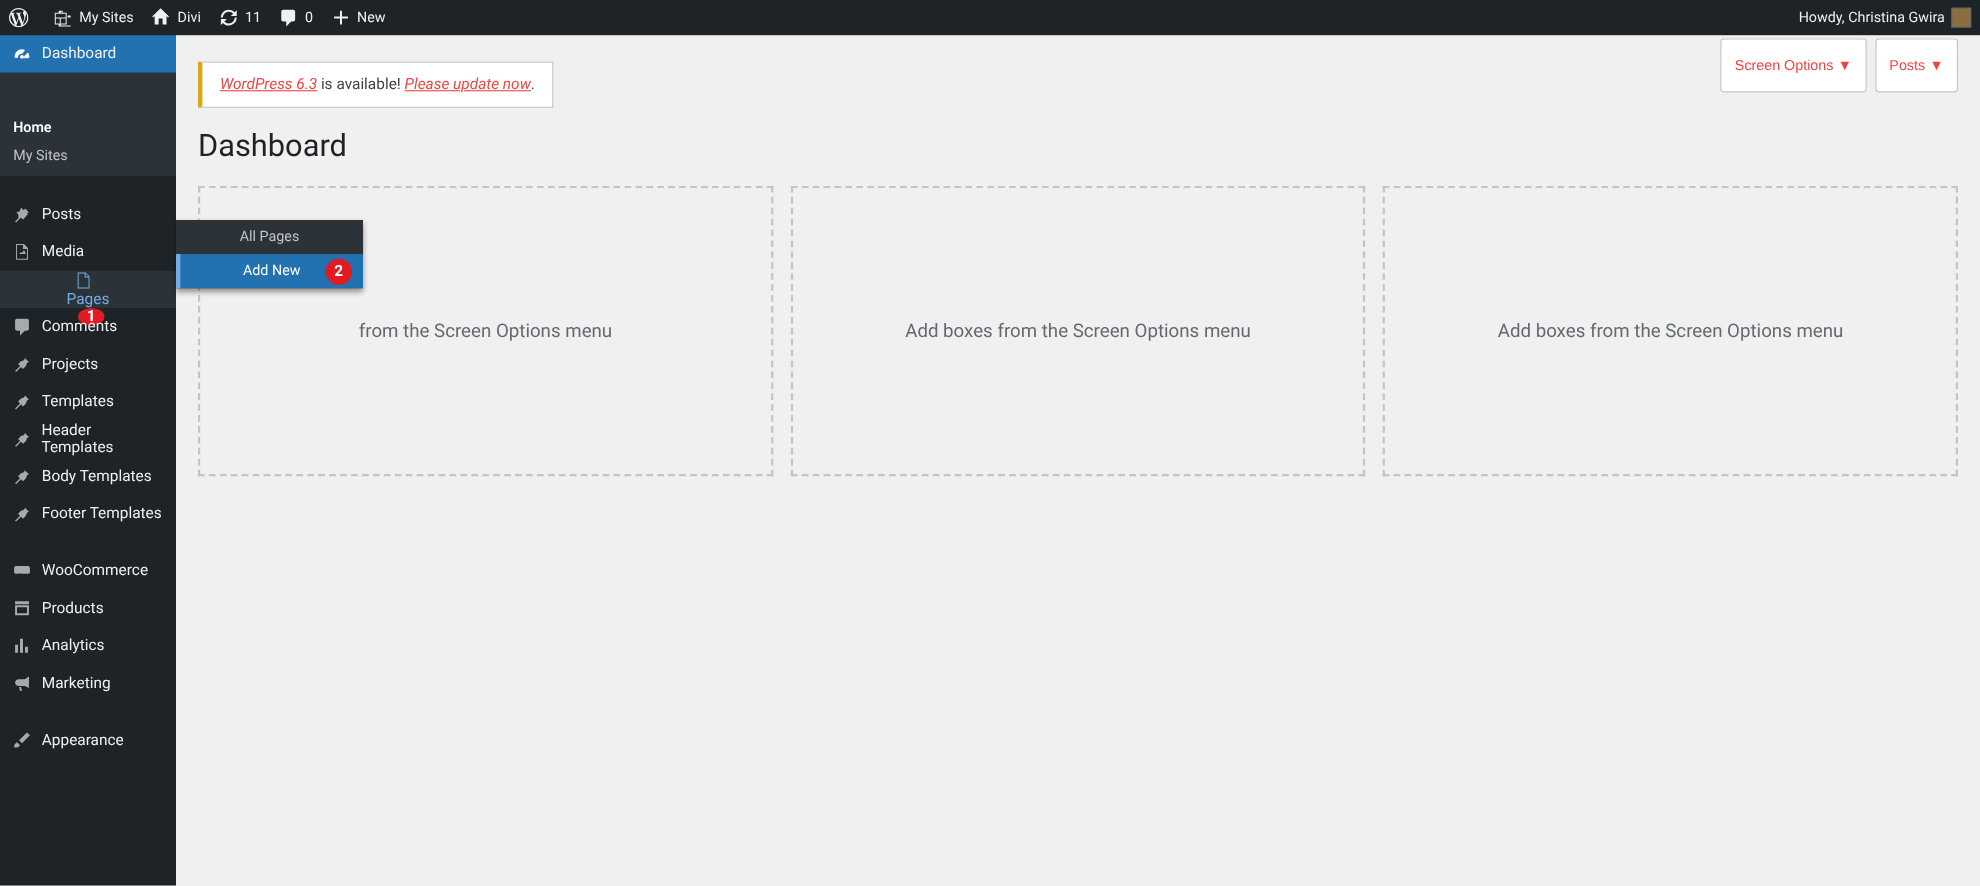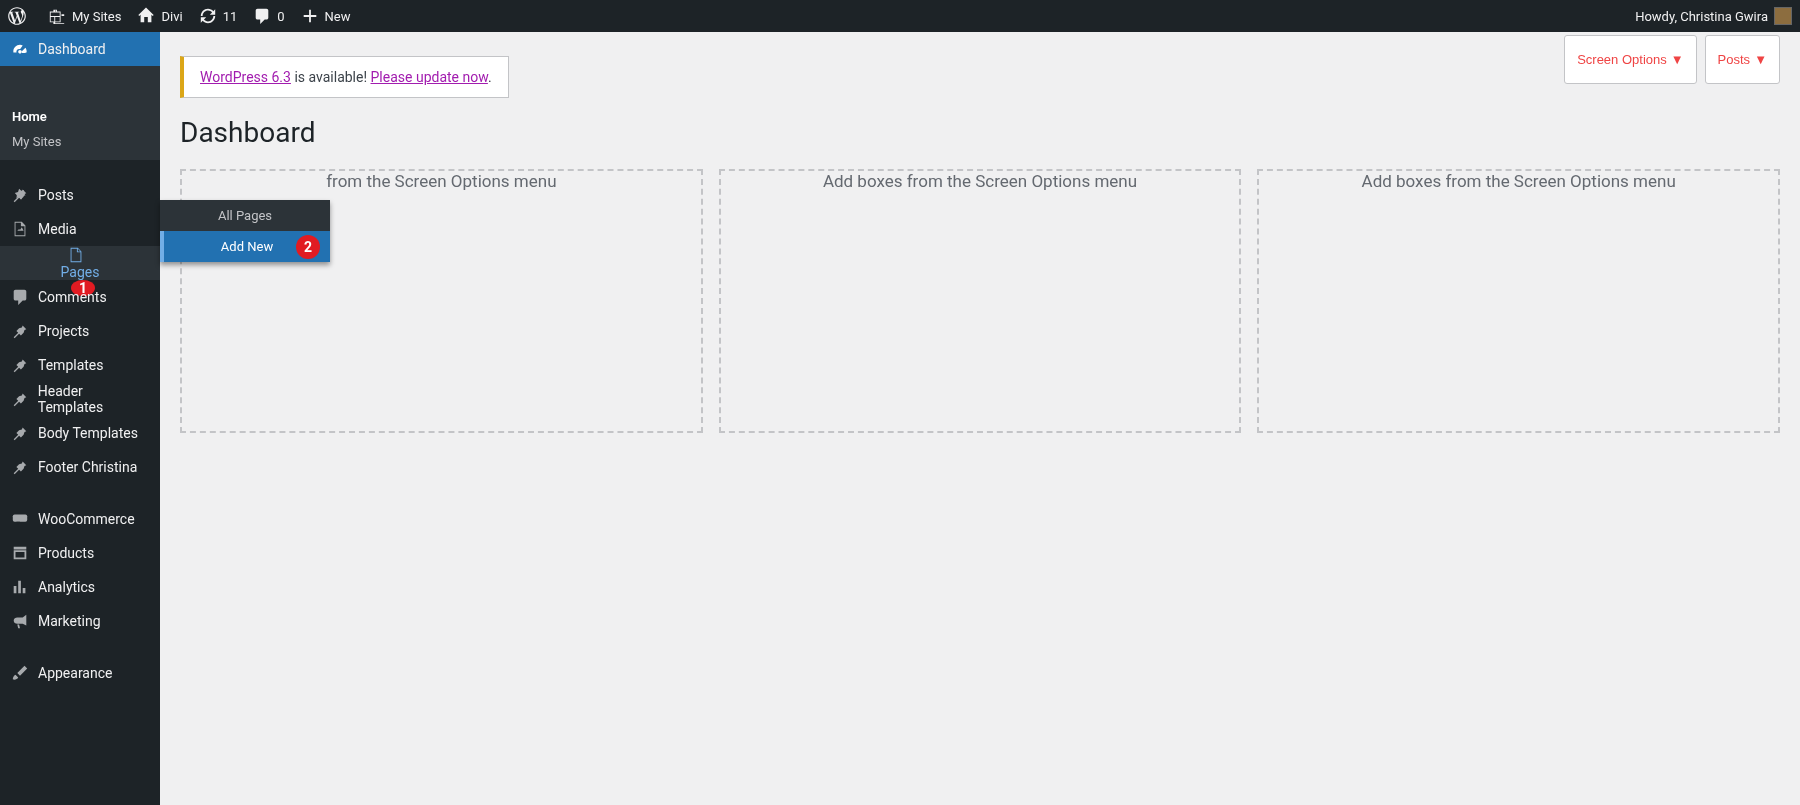--- a/index.html
+++ b/index.html
@@ -35,26 +35,26 @@
   
   .badge { display:inline-flex; align-items:center; justify-content:center; width:24px; height:24px; border-radius:50%; background:#e11b22; color:#fff; font-weight:700; font-size:14px; margin-left:6px; }
   .flyout .badge { position:absolute; right:10px; top:50%; transform:translateY(-50%); }
 
   
   .content { position:absolute; top:32px; left:160px; right:0; bottom:0; padding:0 20px 20px; }
   .top-controls { position:absolute; top:3px; right:20px; display:flex; gap:8px; }
   .screen-btn { background:#fff; border:1px solid #c3c4c7; border-radius:3px; padding:16px 12px; font-size:13px; color:#ef4444; cursor:pointer; display:flex; align-items:center; gap:4px; }
 
   .notice { margin-top:24px; background:#fff; border:1px solid #c3c4c7; border-left:4px solid #dba617; padding:12px 16px; display:inline-block; font-size:14px; color:#3c434a; }
-  .notice a { color:#a21caf; text-decoration:underline; }
+  .notice a { color:#ef4444; text-decoration:underline;font-style:italic; }
 
   h1.page-title { font-size:28px; font-weight:400; color:#1d2327; margin:18px 0 20px; }
 
   .widgets { display:flex; gap:16px; }
-  .widget-col { flex:1; min-height:264px; border:2px dashed #c3c4c7; display:flex; justify-content:center; color:#646970; font-size:17px; }
+  .widget-col { flex:1; min-height:264px; border:2px dashed #c3c4c7; display:flex; align-items:center; justify-content:center; color:#646970; font-size:17px; }
 
   svg { width:18px; height:18px; fill:currentColor; }
 </style>
 </head>
 <body>
 
 <div class="adminbar">
   <div class="ab-item">
     <span class="icon">
         <svg viewBox="0 0 20 20">
@@ -190,21 +190,21 @@
         </svg>
       </span>
     <span>Body Templates</span>
   </div>
   <div class="menu-item">
     <span class="icon">
         <svg viewBox="0 0 20 20">
           <path d="M11 2l6 6-2 1-1 3-3 3-2-2-5 5-1-1 5-5-2-2 3-3 3-1 1-2-2-2z"></path>
         </svg>
       </span>
-    <span>Footer Christina</span>
+    <span>Footer Templates</span>
   </div>
   <div class="menu-separator"></div>
 
   <div class="menu-item">
     <span class="icon">
         <svg viewBox="0 0 20 20">
           <rect x="2" y="5" width="16" height="8" rx="2"></rect>
           <path d="M6 13l2 3 2-3" fill="#1d2327"></path>
         </svg>
       </span>

